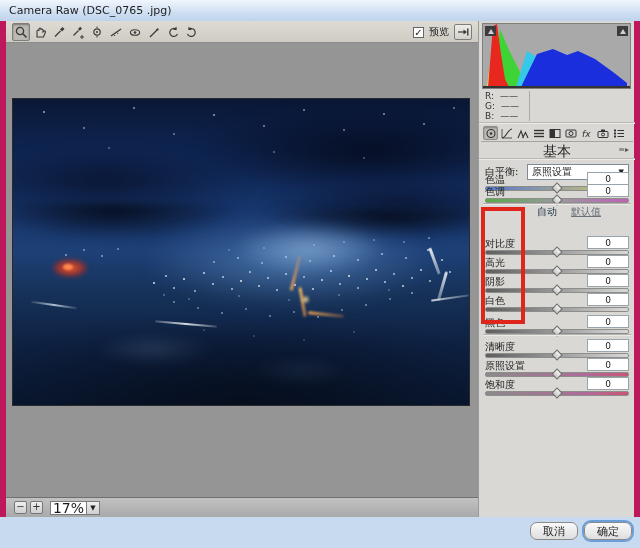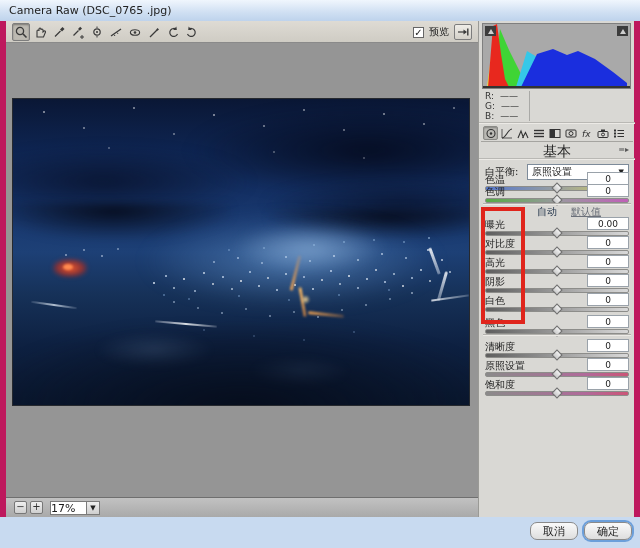--- a/index.html
+++ b/index.html
@@ -51,21 +51,21 @@
   .t-w2{left:142px;top:224px;width:62px;height:2px;transform:rotate(5deg);background:linear-gradient(90deg,rgba(240,246,255,.2),rgba(250,252,255,.9),rgba(240,246,255,.2));filter:blur(.5px);}
   .t-w3{left:420px;top:148px;width:3px;height:28px;transform:rotate(-20deg);background:linear-gradient(rgba(250,252,255,.9),rgba(240,246,255,.4));filter:blur(.6px);}
   .t-w4{left:428px;top:172px;width:3px;height:30px;transform:rotate(16deg);background:linear-gradient(rgba(250,252,255,.85),rgba(240,246,255,.35));filter:blur(.6px);}
   .t-w5{left:418px;top:198px;width:38px;height:2px;transform:rotate(-8deg);background:linear-gradient(90deg,rgba(250,252,255,.8),rgba(240,246,255,.2));filter:blur(.6px);}
   
   .bottombar{position:absolute;left:0;bottom:0;right:0;height:20px;background:linear-gradient(#c2c2c2,#a9a9a9);
     border-top:1px solid #6f6f6f;display:flex;align-items:center;padding-left:8px;gap:3px;}
   .zbtn{width:13px;height:13px;border:1px solid #777;border-radius:2px;background:linear-gradient(#efefef,#cfcfcf);
     font-size:10px;line-height:10px;text-align:center;color:#333;}
   .zoomfield{display:flex;align-items:center;margin-left:4px;}
-  .zoomval{width:36px;height:14px;background:#fff;border:1px solid #7b7b7b;border-right:none;font-size:11px;text-align:left;line-height:13px;}
+  .zoomval{width:36px;height:14px;background:#fff;border:1px solid #7b7b7b;border-right:none;font-size:14px;text-align:center;line-height:13px;}
   .zoomarrow{width:14px;height:14px;border:1px solid #7b7b7b;background:linear-gradient(#efefef,#cfcfcf);font-size:7px;line-height:13px;text-align:center;color:#222;}
   
   .rpanel{position:absolute;left:478px;top:21px;width:156px;height:496px;background:#d9d8d4;border-left:1px solid #9a9a96;}
   .histo{position:absolute;left:3px;top:2px;width:149px;height:66px;background:#a9a9a9;border:1px solid #7f7f7f;}
   .clipbtn{position:absolute;top:2px;width:11px;height:10px;background:#3c3c3c;display:flex;align-items:center;justify-content:center;}
   .clipbtn.l{left:2px;} .clipbtn.r{right:2px;}
   .cliptri{width:0;height:0;border-left:3px solid transparent;border-right:3px solid transparent;border-bottom:5px solid #cfcfcf;}
   .rgbblock{position:absolute;left:6px;top:70px;width:146px;height:30px;font-size:9px;color:#333;}
   .rgbrow{height:10px;display:flex;align-items:center;gap:6px;}
   .rgbdiv{position:absolute;left:44px;top:0;width:1px;height:30px;background:#a9a9a6;}
@@ -354,27 +354,20 @@
         </span>
     </div>
 
     <div class="groupline" style="top:182px"></div>
 
     <div class="autorow">
       <span class="autolink">自动</span>
       <span class="deflink">默认值</span>
     </div>
 
-    <div class="srow" style="top:197px">
-      <span class="slabel">曝光</span>
-      <span class="sval">0.00</span>
-      <span class="track">
-          <span class="thumb"></span>
-        </span>
-    </div>
     <div class="srow" style="top:216px">
       <span class="slabel">对比度</span>
       <span class="sval">0</span>
       <span class="track">
           <span class="thumb"></span>
         </span>
     </div>
     <div class="srow" style="top:235px">
       <span class="slabel">高光</span>
       <span class="sval">0</span>

